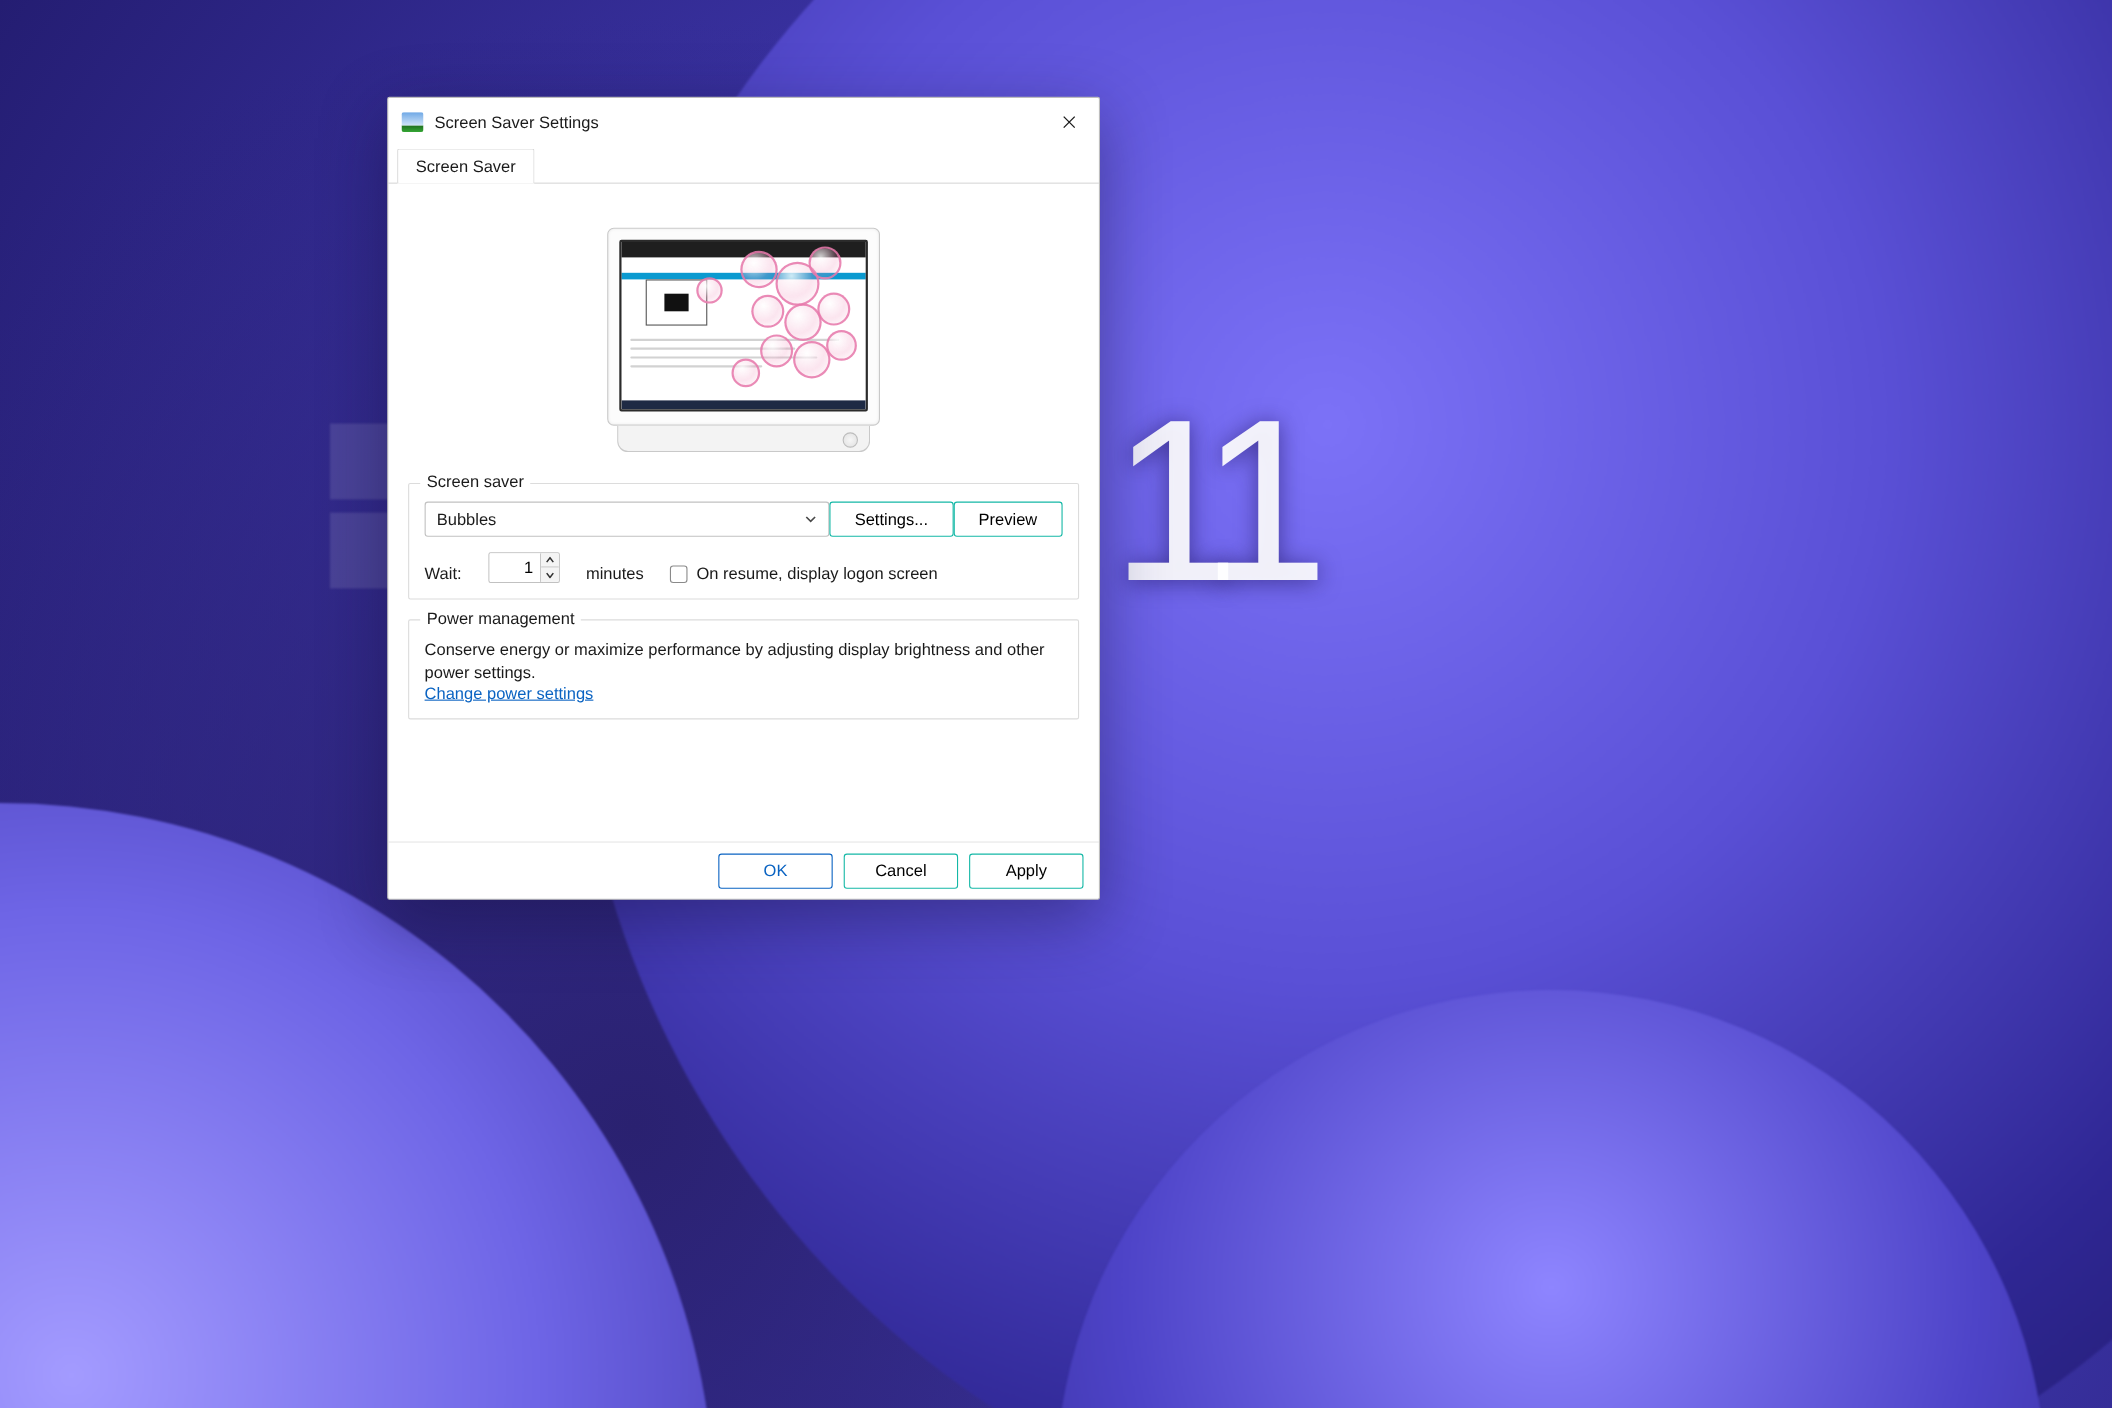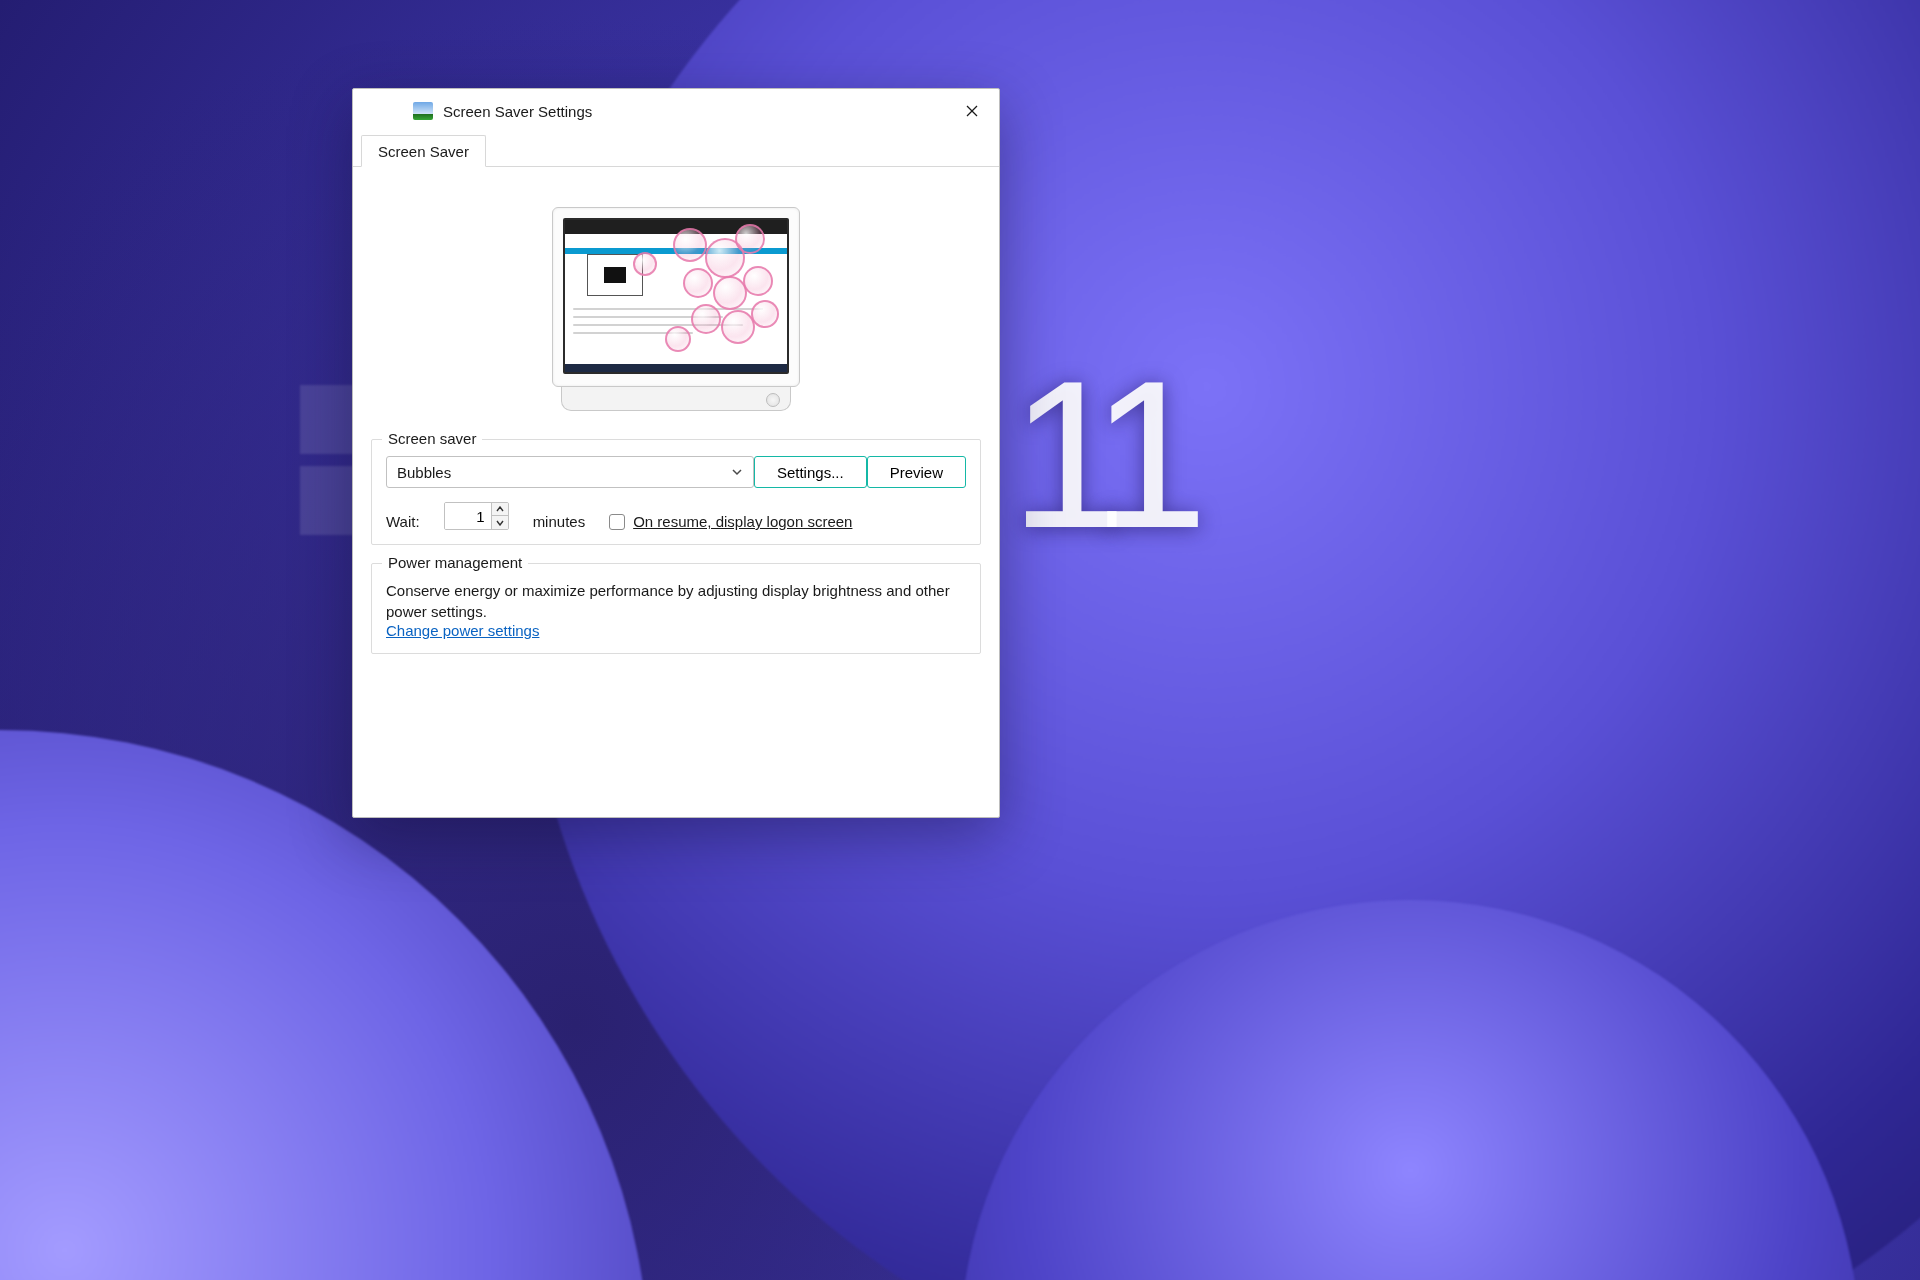--- a/index.html
+++ b/index.html
@@ -52,21 +52,21 @@
       position: absolute; left: 352px; top: 88px;
       width: 648px; height: 730px;
       background: #ffffff;
       border: 1px solid #bdbdbd;
       border-radius: 2px;
       box-shadow: 0 18px 60px rgba(20,15,60,0.45);
       display: flex; flex-direction: column;
     }
 
     .titlebar {
-      height: 44px; display: flex; align-items: center; padding: 0 10px; margin-left: 48px;
+      height: 44px; display: flex; align-items: center; padding: 0 10px;
     }
     .titlebar .app-icon {
       width: 20px; height: 18px; margin: 0 10px 0 2px;
       background:
         linear-gradient(#6fa8e6,#cfe3f7) 0 0/20px 12px no-repeat,
         linear-gradient(#1f6e1f,#35a635) 0 12px/20px 6px no-repeat;
       border-radius: 2px;
       position: relative;
     }
     .titlebar .title { font-size: 15px; }
@@ -166,21 +166,21 @@
     }
     .spin-btns { display: flex; flex-direction: column; border-left: 1px solid #c1c1c1; }
     .spin-btns button {
       width: 16px; height: 13px; border: none; background: #f4f4f4; padding: 0; cursor: pointer;
       display: flex; align-items: center; justify-content: center;
     }
     .spin-btns button:first-child { border-bottom: 1px solid #c1c1c1; }
     .spin-btns svg { width: 8px; height: 6px; }
     .spin-btns polyline { fill: none; stroke: #333; stroke-width: 1.4; }
 
-    .chk { display: inline-flex; align-items: center; gap: 8px; cursor: pointer; text-decoration: underline; }
+    .chk { display: inline-flex; align-items: center; gap: 8px; cursor: pointer; }
     .chk .box {
       width: 16px; height: 16px; border: 1px solid #8a8a8a; border-radius: 3px; background: #fff;
       display: inline-flex; align-items: center; justify-content: center;
     }
 
     .pm-text { font-size: 15px; color: #1a1a1a; line-height: 1.4; margin-bottom: 0; }
     .link { color: #0a63c2; text-decoration: underline; cursor: pointer; font-size: 15px; }
 
     .footer {
       height: 52px; display: flex; justify-content: flex-end; align-items: center; gap: 10px;
@@ -297,14 +297,19 @@
 
     <div class="group">
       <span class="legend">Power management</span>
       <p class="pm-text">Conserve energy or maximize performance by adjusting display brightness and other power settings.</p>
       <a class="link">Change power settings</a>
     </div>
 
     <div style="flex:1"></div>
   </div>
 
+  <div class="footer">
+    <button class="btn primary">OK</button>
+    <button class="btn">Cancel</button>
+    <button class="btn">Apply</button>
+  </div>
 
 </div>
 
 </body></html>

